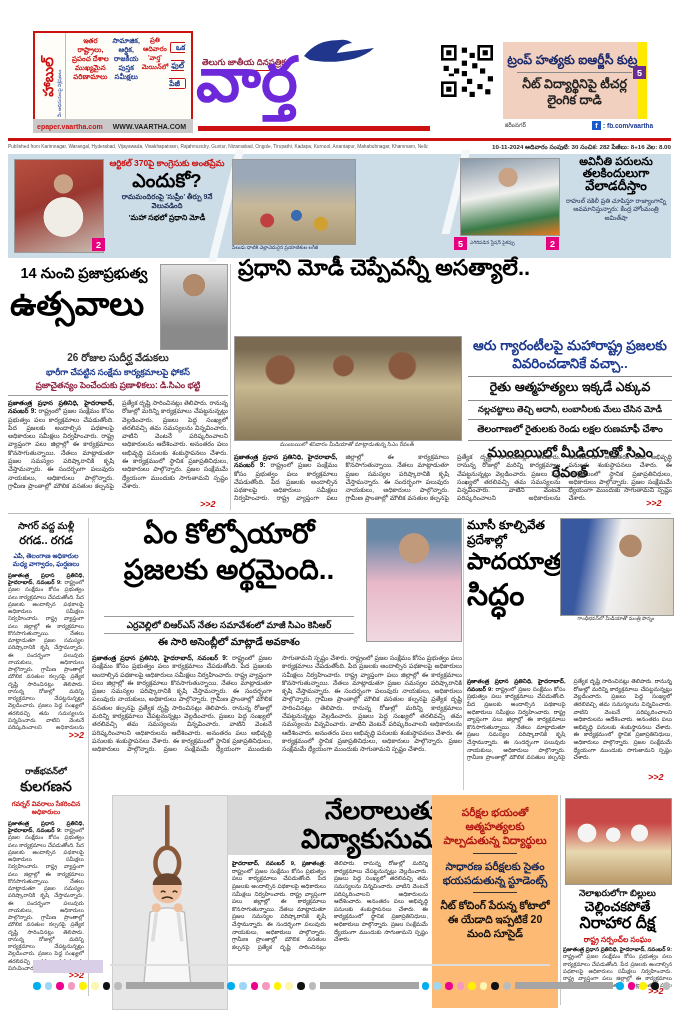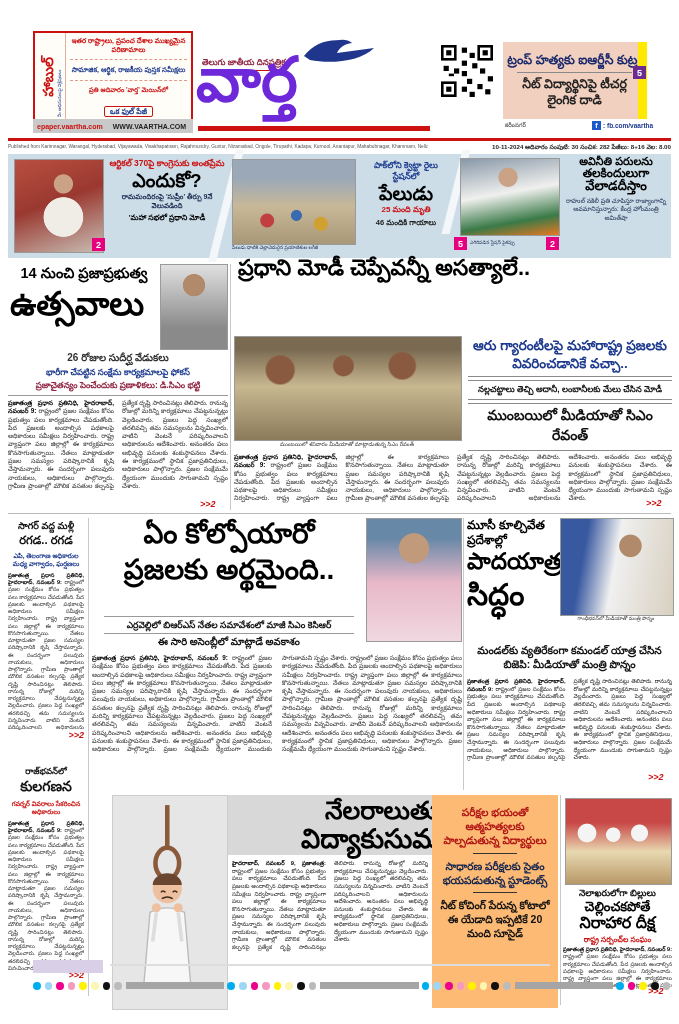--- a/index.html
+++ b/index.html
@@ -55,21 +55,21 @@
 </head>
 <body>
 
 <div class="page">
 
   <div class="a" style="left:33px;top:31px;width:156px;height:88px;border:2px solid #cc1111;background:#fffdf8;display:flex;">
     <div style="width:30px;border-right:1px solid #e0b0a0;display:flex;align-items:center;justify-content:center;">
       <div style="writing-mode:vertical-rl;transform:rotate(180deg);color:#cc1111;font-weight:800;font-size:14px;">హాబుల్</div>
       <div style="writing-mode:vertical-rl;transform:rotate(180deg);color:#1d3a8f;font-size:4.5px;overflow:hidden;height:80px;">మీ అభిరుచులపై విశ్లేషణలు</div>
     </div>
-    <div style="flex:1;padding:3px 4px;display:flex;flex-direction:column;justify-content:space-between;">
+    <div style="flex:1;padding:3px 4px;display:flex;flex-direction:row;justify-content:space-between;">
       <div class="ctr red b" style="font-size:7px;line-height:1.3;">ఇతర రాష్ట్రాలు, ప్రపంచ దేశాల ముఖ్యమైన పరిణామాలు</div>
       <div style="border-top:1px dashed #e09a8a;"></div>
       <div class="ctr navy b" style="font-size:7px;line-height:1.3;">సామాజిక, ఆర్థిక, రాజకీయ పుస్తక సమీక్షలు</div>
       <div style="border-top:1px dashed #e09a8a;"></div>
       <div class="ctr red b" style="font-size:6.5px;">ప్రతి ఆదివారం 'వార్త' మెయిన్‌లో</div>
       <div class="ctr" style="margin:0 auto;"><span class="navy b" style="font-size:7.5px;border:1px solid #cc1111;border-radius:2px;padding:0 5px;">ఒక ఫుల్ పేజీ</span></div>
     </div>
   </div>
   <div class="a" style="left:33px;top:119px;width:160px;height:14px;background:#c9c9c9;display:flex;align-items:center;">
     <span class="red b" style="font-size:7px;padding-left:4px;">epaper.vaartha.com</span>
@@ -139,26 +139,20 @@
     <div class="a badge" style="left:84px;top:84px;">2</div>
     <div class="a" style="left:100px;top:4px;width:118px;">
       <div class="red b ctr" style="font-size:8.5px;line-height:1.25;">ఆర్టికల్ 370పై కాంగ్రెసుకు అంతప్రేమ</div>
       <div class="hl ctr" style="font-size:19px;margin:2px 0;">ఎందుకో?</div>
       <div class="ctr b" style="font-size:7px;color:#1a2a50;line-height:1.3;">రామమందిరంపై 'సుప్రీం' తీర్పు 9నే వెలువడింది</div>
       <div class="ctr b" style="font-size:7.5px;color:#000;margin-top:3px;">'మహా సభలో ప్రధాని మోడీ</div>
     </div>
     <div class="a diag" style="left:214px;top:-4px;width:8px;height:112px;"></div>
     <div class="a ph ph-blast" style="left:224px;top:5px;width:122px;height:84px;"></div>
     <div class="a" style="left:224px;top:91px;width:122px;font-size:4.8px;color:#1a2a50;">పేలుడు ధాటికి చెల్లాచెదురైన ప్రయాణికుల లగేజీ</div>
-    <div class="a" style="left:352px;top:6px;width:92px;">
-      <div class="navy b ctr" style="font-size:8.5px;line-height:1.3;">పాక్‌లోని క్వెట్టా రైలు స్టేషన్‌లో</div>
-      <div class="hl ctr" style="font-size:19px;margin:2px 0;">పేలుడు</div>
-      <div class="red b ctr" style="font-size:8px;">25 మంది మృతి</div>
-      <div class="ctr b" style="font-size:7.5px;color:#222;margin-top:2px;">46 మందికి గాయాలు</div>
-    </div>
     <div class="a badge" style="left:446px;top:83px;">5</div>
     <div class="a" style="left:462px;top:86px;width:92px;font-size:4.8px;color:#1a2a50;">ఎగిరిపడిన స్టేషన్ పైకప్పు</div>
     <div class="a diag" style="left:444px;top:-4px;width:8px;height:84px;"></div>
     <div class="a ph ph-shah" style="left:452px;top:4px;width:98px;height:76px;"></div>
     <div class="a badge" style="left:538px;top:83px;">2</div>
     <div class="a" style="left:556px;top:2px;width:104px;">
       <div class="hl ctr" style="font-size:11px;">అవినీతి పరులను</div>
       <div class="hl ctr" style="font-size:12px;">తలకిందులుగా</div>
       <div class="hl ctr" style="font-size:13px;">వేలాడదీస్తాం</div>
       <div class="ctr" style="font-size:6.3px;color:#1a2a50;line-height:1.35;margin-top:4px;">రాహుల్ నకిలీ ప్రతి చూపిస్తూ రాజ్యాంగాన్ని అవమానిస్తున్నారు: కేంద్ర హోంమంత్రి అమిత్‌షా</div>
@@ -178,23 +172,25 @@
   <div class="a jump" style="left:200px;top:499px;">&gt;&gt;2</div>
 
   <div class="a vrule" style="left:230px;top:264px;height:246px;"></div>
 
   <div class="a hl" style="left:238px;top:257px;width:434px;font-size:22px;">ప్రధాని మోడీ చెప్పేవన్నీ అసత్యాలే..</div>
   <div class="a ph ph-revanth" style="left:234px;top:336px;width:226px;height:103px;"></div>
   <div class="a ctr" style="left:234px;top:441px;width:226px;font-size:5.5px;color:#333;">ముంబయిలో శనివారం మీడియాతో మాట్లాడుతున్న సిఎం రేవంత్</div>
   <div class="a" style="left:468px;top:337px;width:204px;">
     <div class="ctr b" style="font-size:13.5px;color:#1d3a8f;line-height:1.35;">ఆరు గ్యారంటీలపై మహారాష్ట్ర ప్రజలకు వివరించడానికే వచ్చా..</div>
     <div class="subrule"></div>
+    <div class="ctr b" style="font-size:12.5px;color:#111;">రైతు ఆత్మహత్యలు ఇక్కడే ఎక్కువ</div>
     <div class="subrule"></div>
     <div class="ctr b" style="font-size:8.5px;color:#111;">నల్లచట్టాలు తెచ్చి అదానీ, లంబానీలకు మేలు చేసిన మోడీ</div>
     <div class="subrule"></div>
+    <div class="ctr b" style="font-size:9.5px;color:#111;">తెలంగాణలో రైతులకు రెండు లక్షల రుణమాఫీ చేశాం</div>
     <div class="subrule"></div>
     <div class="ctr b" style="font-size:14px;color:#111;">ముంబయిలో మీడియాతో సిఎం రేవంత్</div>
     <div class="subrule"></div>
   </div>
   <div class="a body" style="left:234px;top:453px;width:438px;height:54px;column-count:4;column-gap:8px;">
     <b>ప్రజాతంత్ర ప్రధాన ప్రతినిధి, హైదరాబాద్, నవంబర్ 9:</b> <span>రాష్ట్రంలో ప్రజల సంక్షేమం కోసం ప్రభుత్వం పలు కార్యక్రమాలు చేపడుతోంది. పేద ప్రజలకు అందాల్సిన పథకాలపై అధికారులు సమీక్షలు నిర్వహించారు. రాష్ట్ర వ్యాప్తంగా పలు జిల్లాల్లో ఈ కార్యక్రమాలు కొనసాగుతున్నాయి. నేతలు మాట్లాడుతూ ప్రజల సమస్యల పరిష్కారానికి కృషి చేస్తామన్నారు. ఈ సందర్భంగా పలువురు నాయకులు, అధికారులు పాల్గొన్నారు. గ్రామీణ ప్రాంతాల్లో మౌలిక వసతుల కల్పనపై ప్రత్యేక దృష్టి సారించినట్లు తెలిపారు. రానున్న రోజుల్లో మరిన్ని కార్యక్రమాలు చేపట్టనున్నట్లు వెల్లడించారు. ప్రజలు పెద్ద సంఖ్యలో తరలివచ్చి తమ సమస్యలను విన్నవించారు. వాటిని వెంటనే పరిష్కరించాలని అధికారులను ఆదేశించారు. అనంతరం పలు అభివృద్ధి పనులకు శంకుస్థాపనలు చేశారు. ఈ కార్యక్రమంలో స్థానిక ప్రజాప్రతినిధులు, అధికారులు పాల్గొన్నారు. ప్రజల సంక్షేమమే ధ్యేయంగా ముందుకు సాగుతామని స్పష్టం చేశారు.</span>
   </div>
   <div class="a jump" style="left:646px;top:498px;">&gt;&gt;2</div>
 
   <div class="a" style="left:8px;top:513px;width:663px;border-top:1px solid #bbb;"></div>
@@ -231,21 +227,20 @@
     <b>ప్రజాతంత్ర ప్రధాన ప్రతినిధి, హైదరాబాద్, నవంబర్ 9:</b> <span>రాష్ట్రంలో ప్రజల సంక్షేమం కోసం ప్రభుత్వం పలు కార్యక్రమాలు చేపడుతోంది. పేద ప్రజలకు అందాల్సిన పథకాలపై అధికారులు సమీక్షలు నిర్వహించారు. రాష్ట్ర వ్యాప్తంగా పలు జిల్లాల్లో ఈ కార్యక్రమాలు కొనసాగుతున్నాయి. నేతలు మాట్లాడుతూ ప్రజల సమస్యల పరిష్కారానికి కృషి చేస్తామన్నారు. ఈ సందర్భంగా పలువురు నాయకులు, అధికారులు పాల్గొన్నారు. గ్రామీణ ప్రాంతాల్లో మౌలిక వసతుల కల్పనపై ప్రత్యేక దృష్టి సారించినట్లు తెలిపారు. రానున్న రోజుల్లో మరిన్ని కార్యక్రమాలు చేపట్టనున్నట్లు వెల్లడించారు. ప్రజలు పెద్ద సంఖ్యలో తరలివచ్చి తమ సమస్యలను విన్నవించారు. వాటిని వెంటనే పరిష్కరించాలని అధికారులను ఆదేశించారు. అనంతరం పలు అభివృద్ధి పనులకు శంకుస్థాపనలు చేశారు. ఈ కార్యక్రమంలో స్థానిక ప్రజాప్రతినిధులు, అధికారులు పాల్గొన్నారు. ప్రజల సంక్షేమమే ధ్యేయంగా ముందుకు సాగుతామని స్పష్టం చేశారు.</span> <span>రాష్ట్రంలో ప్రజల సంక్షేమం కోసం ప్రభుత్వం పలు కార్యక్రమాలు చేపడుతోంది. పేద ప్రజలకు అందాల్సిన పథకాలపై అధికారులు సమీక్షలు నిర్వహించారు. రాష్ట్ర వ్యాప్తంగా పలు జిల్లాల్లో ఈ కార్యక్రమాలు కొనసాగుతున్నాయి. నేతలు మాట్లాడుతూ ప్రజల సమస్యల పరిష్కారానికి కృషి చేస్తామన్నారు. ఈ సందర్భంగా పలువురు నాయకులు, అధికారులు పాల్గొన్నారు. గ్రామీణ ప్రాంతాల్లో మౌలిక వసతుల కల్పనపై ప్రత్యేక దృష్టి సారించినట్లు తెలిపారు. రానున్న రోజుల్లో మరిన్ని కార్యక్రమాలు చేపట్టనున్నట్లు వెల్లడించారు. ప్రజలు పెద్ద సంఖ్యలో తరలివచ్చి తమ సమస్యలను విన్నవించారు. వాటిని వెంటనే పరిష్కరించాలని అధికారులను ఆదేశించారు. అనంతరం పలు అభివృద్ధి పనులకు శంకుస్థాపనలు చేశారు. ఈ కార్యక్రమంలో స్థానిక ప్రజాప్రతినిధులు, అధికారులు పాల్గొన్నారు. ప్రజల సంక్షేమమే ధ్యేయంగా ముందుకు సాగుతామని స్పష్టం చేశారు.</span>
   </div>
 
   <div class="a vrule" style="left:463px;top:518px;height:272px;"></div>
 
   <div class="a hl" style="left:467px;top:518px;width:92px;font-size:12px;line-height:1.25;">మూసీ కూల్చివేత ప్రదేశాల్లో</div>
   <div class="a hl" style="left:467px;top:550px;font-size:23px;">పాదయాత్రకు</div>
   <div class="a hl" style="left:467px;top:580px;font-size:30px;">సిద్ధం</div>
   <div class="a ph ph-ponnam" style="left:560px;top:518px;width:112px;height:96px;"></div>
   <div class="a ctr" style="left:560px;top:615px;width:112px;font-size:5px;color:#333;">గాంధీభవన్‌లో మీడియాతో మంత్రి పొన్నం</div>
-  <div class="a ctr b" style="left:467px;top:644px;width:205px;font-size:10.5px;line-height:1.3;">మండల్‌కు వ్యతిరేకంగా కమండల్ యాత్ర చేసిన బిజెపి: మీడియాతో మంత్రి పొన్నం</div>
   <div class="a body" style="left:467px;top:678px;width:205px;height:100px;column-count:2;column-gap:8px;font-size:5.8px;">
     <b>ప్రజాతంత్ర ప్రధాన ప్రతినిధి, హైదరాబాద్, నవంబర్ 9:</b> <span>రాష్ట్రంలో ప్రజల సంక్షేమం కోసం ప్రభుత్వం పలు కార్యక్రమాలు చేపడుతోంది. పేద ప్రజలకు అందాల్సిన పథకాలపై అధికారులు సమీక్షలు నిర్వహించారు. రాష్ట్ర వ్యాప్తంగా పలు జిల్లాల్లో ఈ కార్యక్రమాలు కొనసాగుతున్నాయి. నేతలు మాట్లాడుతూ ప్రజల సమస్యల పరిష్కారానికి కృషి చేస్తామన్నారు. ఈ సందర్భంగా పలువురు నాయకులు, అధికారులు పాల్గొన్నారు. గ్రామీణ ప్రాంతాల్లో మౌలిక వసతుల కల్పనపై ప్రత్యేక దృష్టి సారించినట్లు తెలిపారు. రానున్న రోజుల్లో మరిన్ని కార్యక్రమాలు చేపట్టనున్నట్లు వెల్లడించారు. ప్రజలు పెద్ద సంఖ్యలో తరలివచ్చి తమ సమస్యలను విన్నవించారు. వాటిని వెంటనే పరిష్కరించాలని అధికారులను ఆదేశించారు. అనంతరం పలు అభివృద్ధి పనులకు శంకుస్థాపనలు చేశారు. ఈ కార్యక్రమంలో స్థానిక ప్రజాప్రతినిధులు, అధికారులు పాల్గొన్నారు. ప్రజల సంక్షేమమే ధ్యేయంగా ముందుకు సాగుతామని స్పష్టం చేశారు.</span>
   </div>
   <div class="a jump" style="left:648px;top:772px;">&gt;&gt;2</div>
 
   <div class="a" style="left:112px;top:795px;width:446px;height:60px;background:#d8d8d8;"></div>
   <div class="a" style="left:112px;top:795px;width:114px;height:213px;background:#e6e6e6;border:1px solid #ccc;display:flex;align-items:flex-start;justify-content:center;">
     <svg width="100" height="200" viewBox="0 0 110 200">
       <line x1="52" y1="0" x2="52" y2="48" stroke="#8a5a3a" stroke-width="5"></line>
       <ellipse cx="52" cy="64" rx="13" ry="17" fill="none" stroke="#8a5a3a" stroke-width="5"></ellipse>

